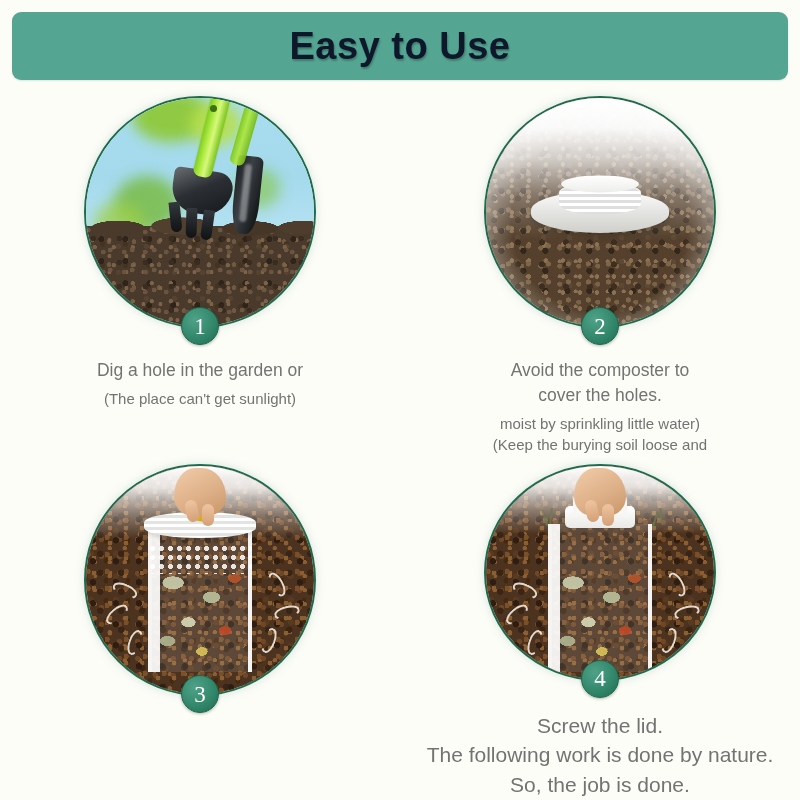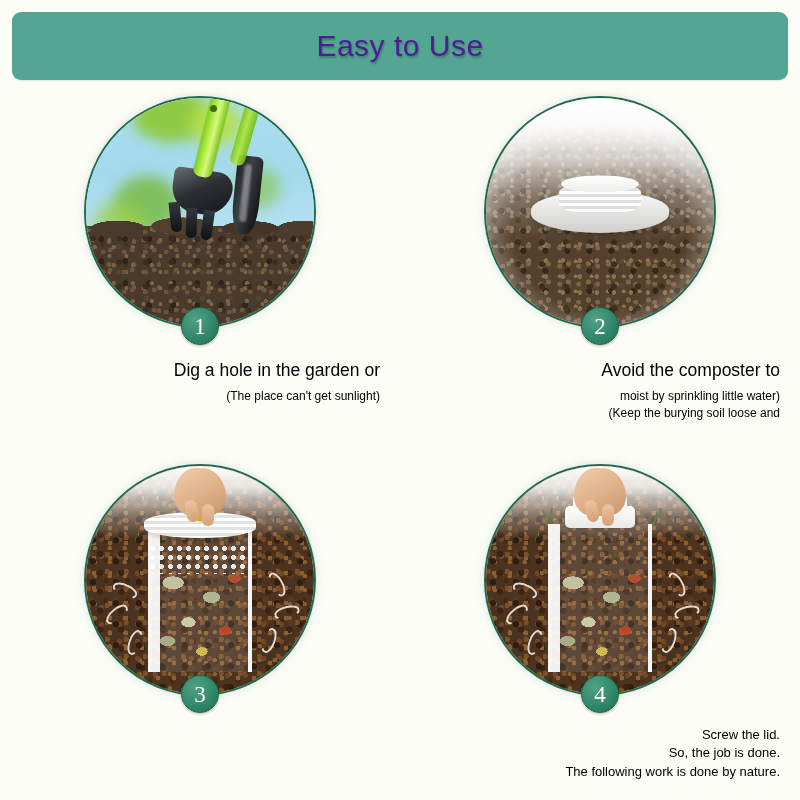--- a/index.html
+++ b/index.html
@@ -23,23 +23,23 @@
     width: 776px;
     height: 68px;
     background: #54a693;
     border-radius: 9px;
     display: flex;
     align-items: center;
     justify-content: center;
     box-shadow: 0 1px 2px rgba(0,0,0,0.10);
   }
   .banner-title {
-    color: #4c1d95;
-    font-size: 30px;
-    font-weight: normal;
+    color: #0f172a;
+    font-size: 38px;
+    font-weight: bold;
     letter-spacing: 0.5px;
     text-shadow: 1px 2px 2px rgba(0,0,0,0.25);
     font-family: "Liberation Sans", sans-serif;
   }
 
   
   .steps-grid {
     position: absolute;
     left: 0;
     top: 88px;
@@ -399,38 +399,38 @@
     font-size: 23px;
     line-height: 1;
     box-shadow: 0 1px 3px rgba(0,0,0,.28);
     z-index: 3;
   }
 
   
   .caption {
     margin-top: 30px;
     width: 360px;
-    text-align: right;
-    color: #000000;
+    text-align: center;
+    color: #737373;
     font-family: "Liberation Sans", sans-serif;
   }
   .caption .main-line {
     font-size: 17.5px;
     line-height: 1.42;
   }
   .caption .note-line {
-    font-size: 12px;
+    font-size: 15px;
     line-height: 1.42;
   }
   .caption .note-block {
     margin-top: 5px;
   }
   .step-4 .caption .main-line,
   .step-4 .caption .note-line {
-    font-size: 13px;
+    font-size: 21px;
   }
 </style>
 </head>
 <body>
 
 <div class="banner">
   <div class="banner-title">Easy to Use</div>
 </div>
 
 <div class="steps-grid">
@@ -474,20 +474,21 @@
         <div class="fade-top"></div>
         <div class="fade-sides"></div>
         <div class="lid-base"></div>
         <div class="lid-neck"></div>
         <div class="lid-top"></div>
       </div>
       <div class="badge">2</div>
     </div>
     <div class="caption">
       <div class="main-line">Avoid the composter to</div>
+      <div class="main-line">cover the holes.</div>
       <div class="note-block">
         <div class="note-line">moist by sprinkling little water)</div>
         <div class="note-line">(Keep the burying soil loose and</div>
       </div>
     </div>
   </div>
 
   <div class="step step-3">
     <div class="circle-wrap">
       <div class="circle">
@@ -534,18 +535,18 @@
         <div class="lid-square"></div>
         <div class="lid-handle-arc"></div>
         <div class="hand"></div>
         <div class="finger f1"></div>
         <div class="finger f2"></div>
       </div>
       <div class="badge">4</div>
     </div>
     <div class="caption">
       <div class="main-line">Screw the lid.</div>
+      <div class="main-line">The following work is done by nature.</div>
       <div class="main-line">So, the job is done.</div>
-      <div class="main-line">The following work is done by nature.</div>
     </div>
   </div>
 
 </div>
 
 </body></html>

